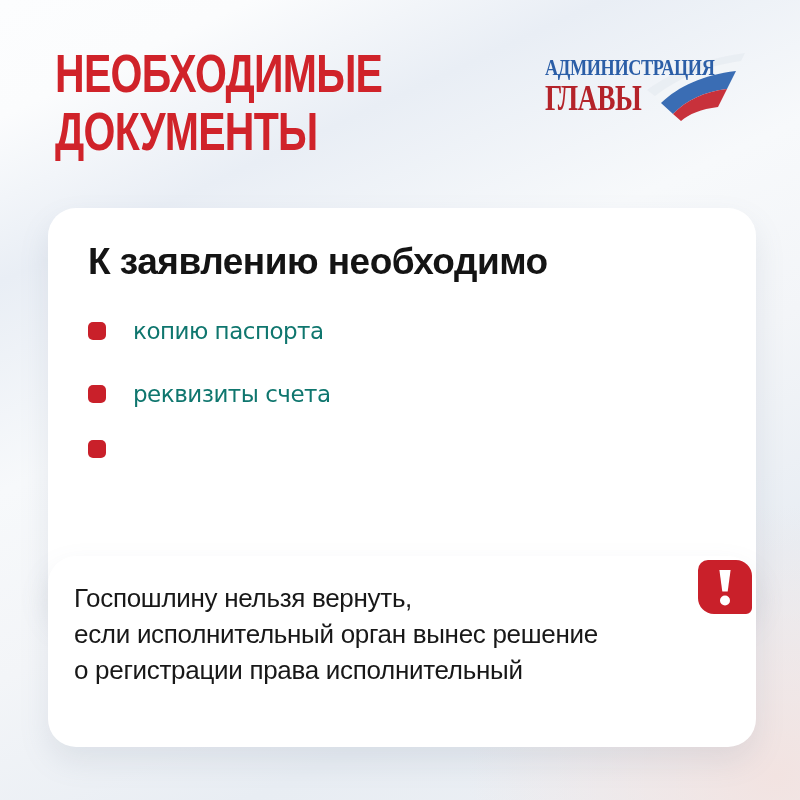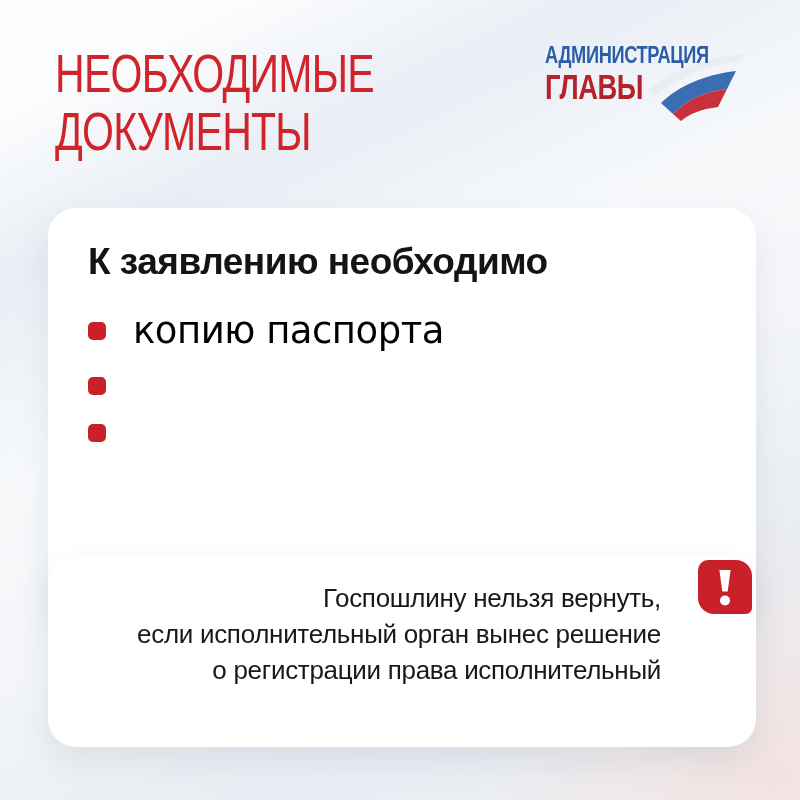--- a/index.html
+++ b/index.html
@@ -12,28 +12,28 @@
     position:relative;width:800px;height:800px;
     background:
       radial-gradient(62% 55% at 97% 97%, #f2e3e1 0%, rgba(242,227,225,0) 62%),
       linear-gradient(155deg,#fcfdfe 0%, #fbfcfd 10%, #e9eef5 24%, #f7f9fb 42%,
                       #f3f5f8 58%, #e8edf3 78%, #edf0f4 100%);
   }
 
   
   .title{
     position:absolute;left:55px;top:44px;
-    color:#d0232a;font-weight:400;letter-spacing:-1px;
+    color:#d0232a;font-weight:700;letter-spacing:-1px;
   }
   .title-line{
     font-size:54px;line-height:58px;white-space:nowrap;
     transform:scaleX(0.76);transform-origin:0 50%;
   }
 
-  .logo-text{position:absolute;left:545px;top:42px;font-weight:700;}
+  .logo-text{position:absolute;left:545px;top:54px;font-weight:700;font-family:Liberation Serif, serif;}
   .logo-line1{
     color:#2b5ea7;font-size:24px;line-height:26px;white-space:nowrap;
     transform:scaleX(0.76);transform-origin:0 50%;letter-spacing:-0.5px;
   }
   .logo-line2{
     color:#b4232a;font-size:35px;line-height:37px;white-space:nowrap;
     transform:scaleX(0.78);transform-origin:0 50%;letter-spacing:-0.5px;
   }
   .flag{position:absolute;left:640px;top:50px;width:112px;height:72px;}
 
@@ -49,27 +49,27 @@
     letter-spacing:-0.5px;
   }
   .bullets{margin-top:16px;}
   .bullet-row{display:flex;align-items:center;margin-top:29px;}
   .bullet-marker{
     width:18px;height:18px;border-radius:5px;background:#c9202a;
     flex:0 0 18px;margin-right:27px;
   }
   .bullet-label{
     font-family:"DejaVu Sans",sans-serif;
-    color:#000000;font-size:37px;line-height:34px;letter-spacing:-0.5px;
+    color:#0f766e;font-size:23px;line-height:34px;letter-spacing:-0.5px;
   }
 
   .warning-card{top:556px;height:191px;box-sizing:border-box;}
   .warning-text{
     padding:24px 95px 0 26px;
-    color:#181818;font-size:26px;line-height:36px;letter-spacing:-0.3px;text-align:right;
+    color:#181818;font-size:26px;line-height:36px;letter-spacing:-0.3px;
   }
   .warning-line{white-space:nowrap;}
   .warning-badge{
     position:absolute;top:4px;right:4px;width:54px;height:54px;
     background:#c9202a;border-radius:10px 16px 6px 16px;
     display:flex;align-items:center;justify-content:center;
   }
   .warning-badge svg{width:54px;height:54px;display:block;}
 </style>
 </head>
@@ -98,20 +98,21 @@
       <div class="card-heading">
         <div>К заявлению необходимо</div>
       </div>
       <div class="bullets">
         <div class="bullet-row">
           <span class="bullet-marker"></span>
           <span class="bullet-label">копию паспорта</span>
         </div>
         <div class="bullet-row">
           <span class="bullet-marker"></span>
+          <span class="bullet-label">реквизиты счета</span>
         </div>
         <div class="bullet-row">
           <span class="bullet-marker"></span>
         </div>
       </div>
     </div>
   </div>
 
   <div class="card warning-card">
     <div class="warning-badge">

